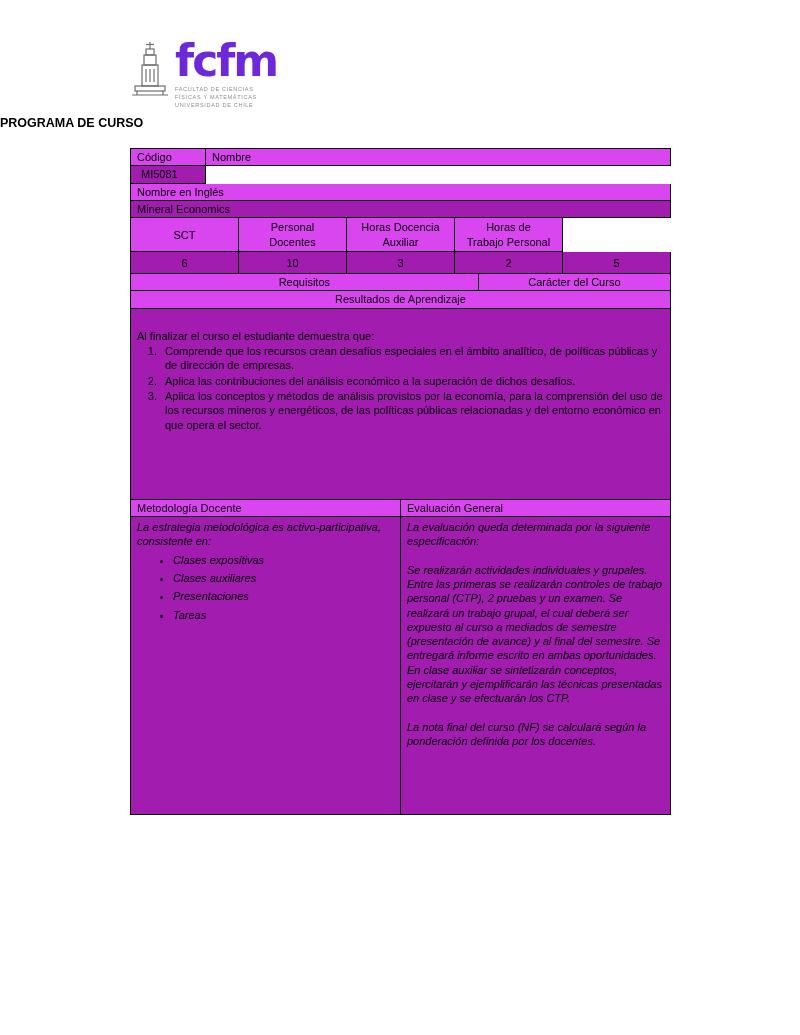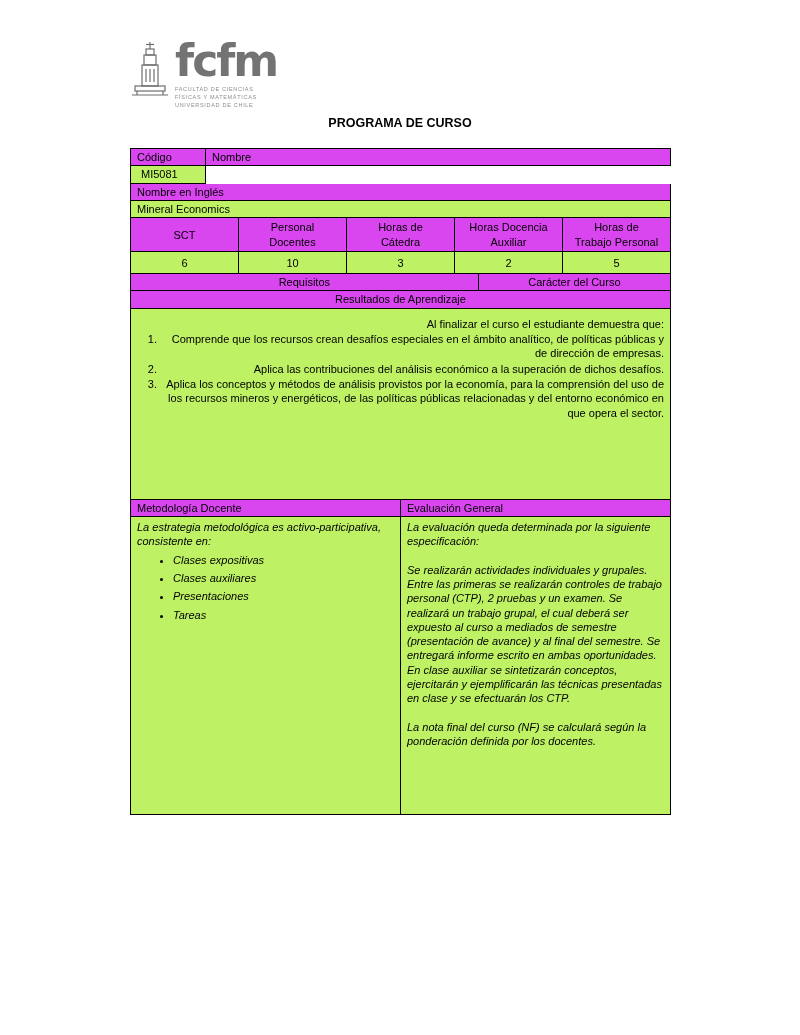--- a/index.html
+++ b/index.html
@@ -10,54 +10,54 @@
     color:#000;
     position:relative;
   }
   .page { position:relative; width:800px; height:1035px; background:#fff; overflow:hidden; }
 
   
   .logo { position:absolute; left:130px; top:40px; display:flex; align-items:flex-start; }
   .tower { margin-right:5px; }
   .logo-text-block { display:flex; flex-direction:column; }
   .fcfm {
-    font-size:44px; font-weight:bold; color:#737373;
+    font-size:44px; font-weight:bold; color:#6d28d9;
     line-height:0.95; letter-spacing:-2px;
     font-family:"DejaVu Sans", sans-serif;
   }
   .logo-sub { font-size:5.5px; color:#8c8c8c; letter-spacing:0.7px; line-height:1.45; margin-top:4px; }
 
   
   .doc-title {
     position:absolute; top:116px; left:0; width:100%;
-    text-align:center; font-weight:bold; font-size:12.5px;
+    text-align:left; font-weight:bold; font-size:12.5px;
   }
 
   
   .ctable {
     position:absolute; left:130px; top:148px; width:541px;
     border-top:1px solid #000; border-left:1px solid #000;
     font-size:11px; line-height:1.3;
   }
   .row { display:flex; }
   .cell {
     border-right:1px solid #000; border-bottom:1px solid #000;
-    padding:1px 6px; background:#bef264;
+    padding:1px 6px; background:#a21caf;
   }
   .gray { background:#d946ef; }
   .tc { text-align:center; }
   .w75{width:75px} .w465{width:465px} .w108{width:108px}
   .w324{width:392px} .w216{width:216px} .w270{width:270px} .wfull{width:540px}
   .hdr2 {
     height:34px; display:flex; align-items:center; justify-content:center;
     text-align:center; padding:1px 2px;
   }
   .hdr2 span { display:block; max-width:84px; margin:0 auto; }
   .valrow { height:22px; display:flex; align-items:center; justify-content:center; }
-  .tall-results { min-height:191px; padding-top:8px;text-align:right; }
+  .tall-results { min-height:191px; padding-top:20px; }
   .tall-met { min-height:298px; padding-top:3px;font-style:italic; }
   ol { margin:1px 0 0 0; padding-left:23px; }
   ol li { margin-bottom:1px; padding-left:5px; }
   ul { margin:4px 0 0 0; padding-left:36px; list-style-type:disc; }
   ul li { margin-bottom:4px; }
   p { margin:0; }
   .spaced { margin-top:14px; }
 </style>
 </head>
 <body>
@@ -111,23 +111,20 @@
     </div>
 
     <div class="row">
       <div class="cell gray w108 hdr2">
           <span>SCT</span>
         </div>
       <div class="cell gray w108 hdr2">
           <span>Personal Docentes</span>
         </div>
       <div class="cell gray w108 hdr2">
-          <span>Horas de Cátedra</span>
-        </div>
-      <div class="cell gray w108 hdr2">
           <span>Horas Docencia Auxiliar</span>
         </div>
       <div class="cell gray w108 hdr2">
           <span>Horas de Trabajo Personal</span>
         </div>
     </div>
     <div class="row">
       <div class="cell w108 valrow">6</div>
       <div class="cell w108 valrow">10</div>
       <div class="cell w108 valrow">3</div>

